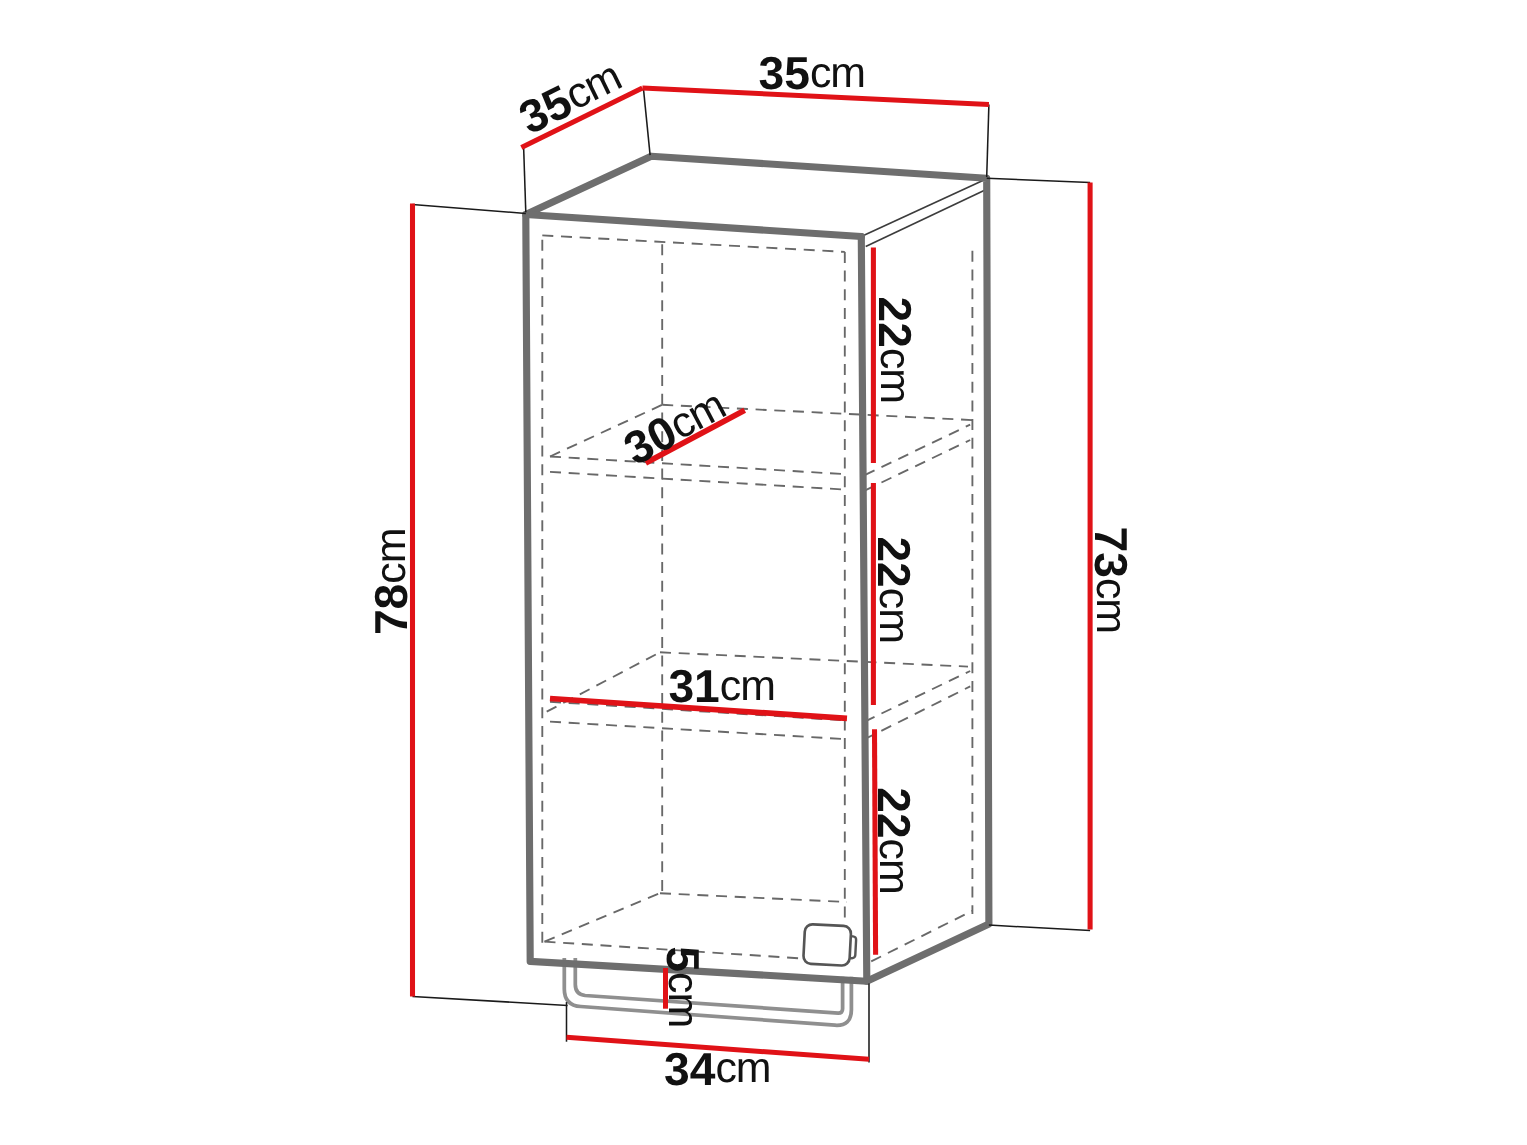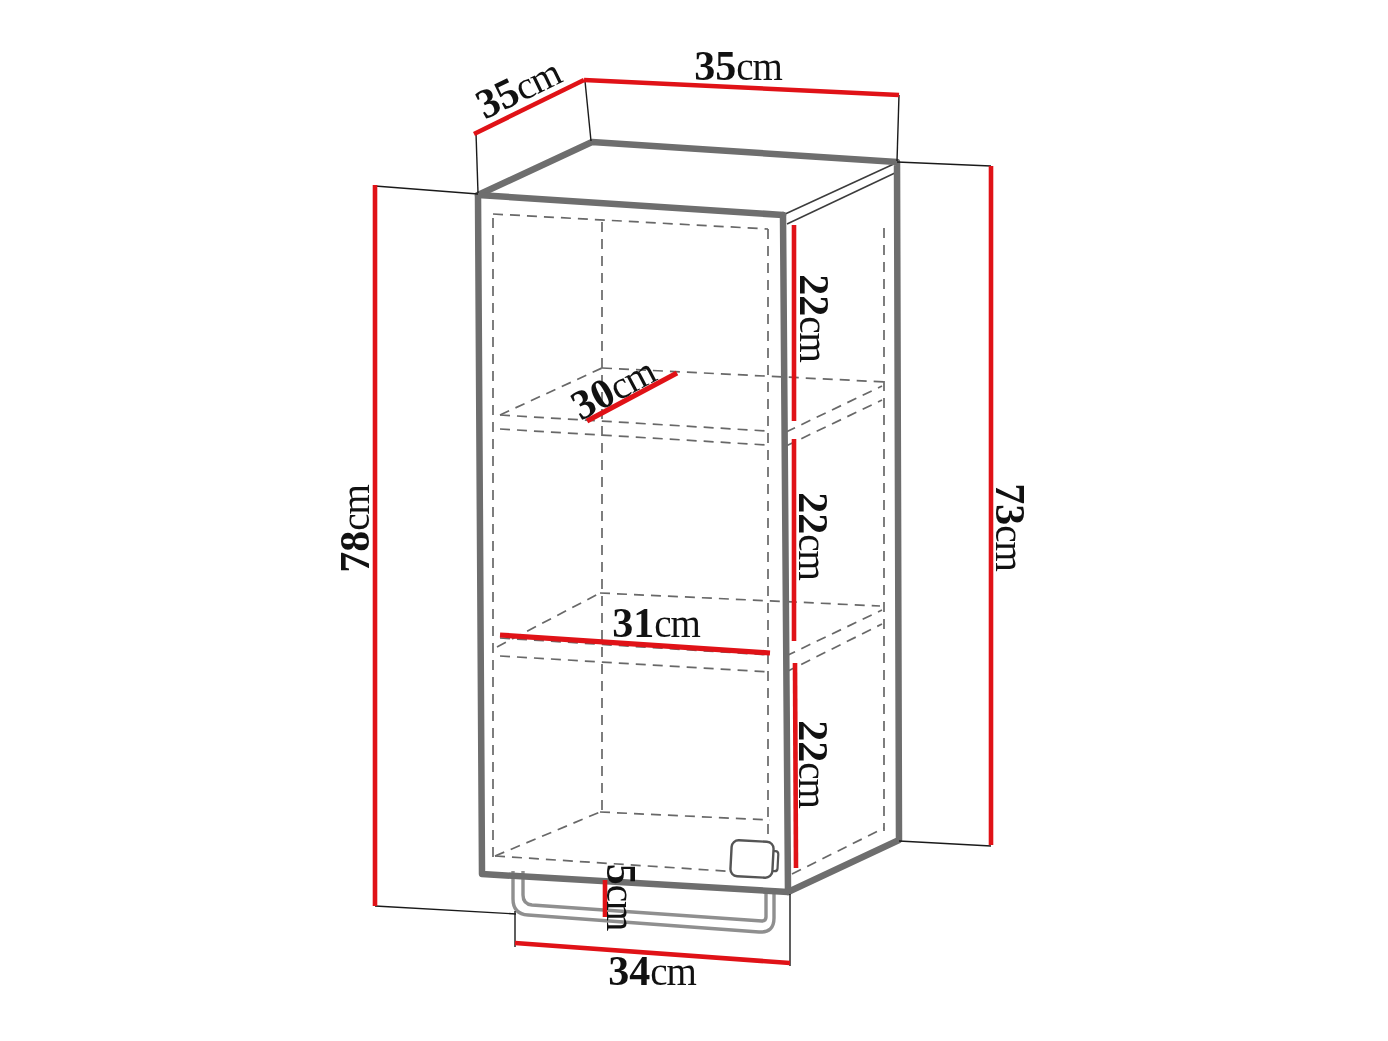--- a/index.html
+++ b/index.html
@@ -1,20 +1,20 @@
 <!DOCTYPE html>
 <html><head>
 <meta charset="utf-8">
 <style>
   html,body{margin:0;padding:0;background:#fff;}
   .stage{
     position:relative;
     width:1388px;height:1041px;
     background:#ffffff;
-    font-family:Liberation Serif, serif;
+    font-family:Liberation Sans, sans-serif;
     overflow:hidden;
   }
   svg{display:block}
   .dim-value{font-weight:bold;font-size:42px;fill:#111;}
   .dim-unit{font-weight:normal;font-size:39px;fill:#111;letter-spacing:-1px;}
   text{dominant-baseline:central;}
 </style>
 </head>
 <body>
 

